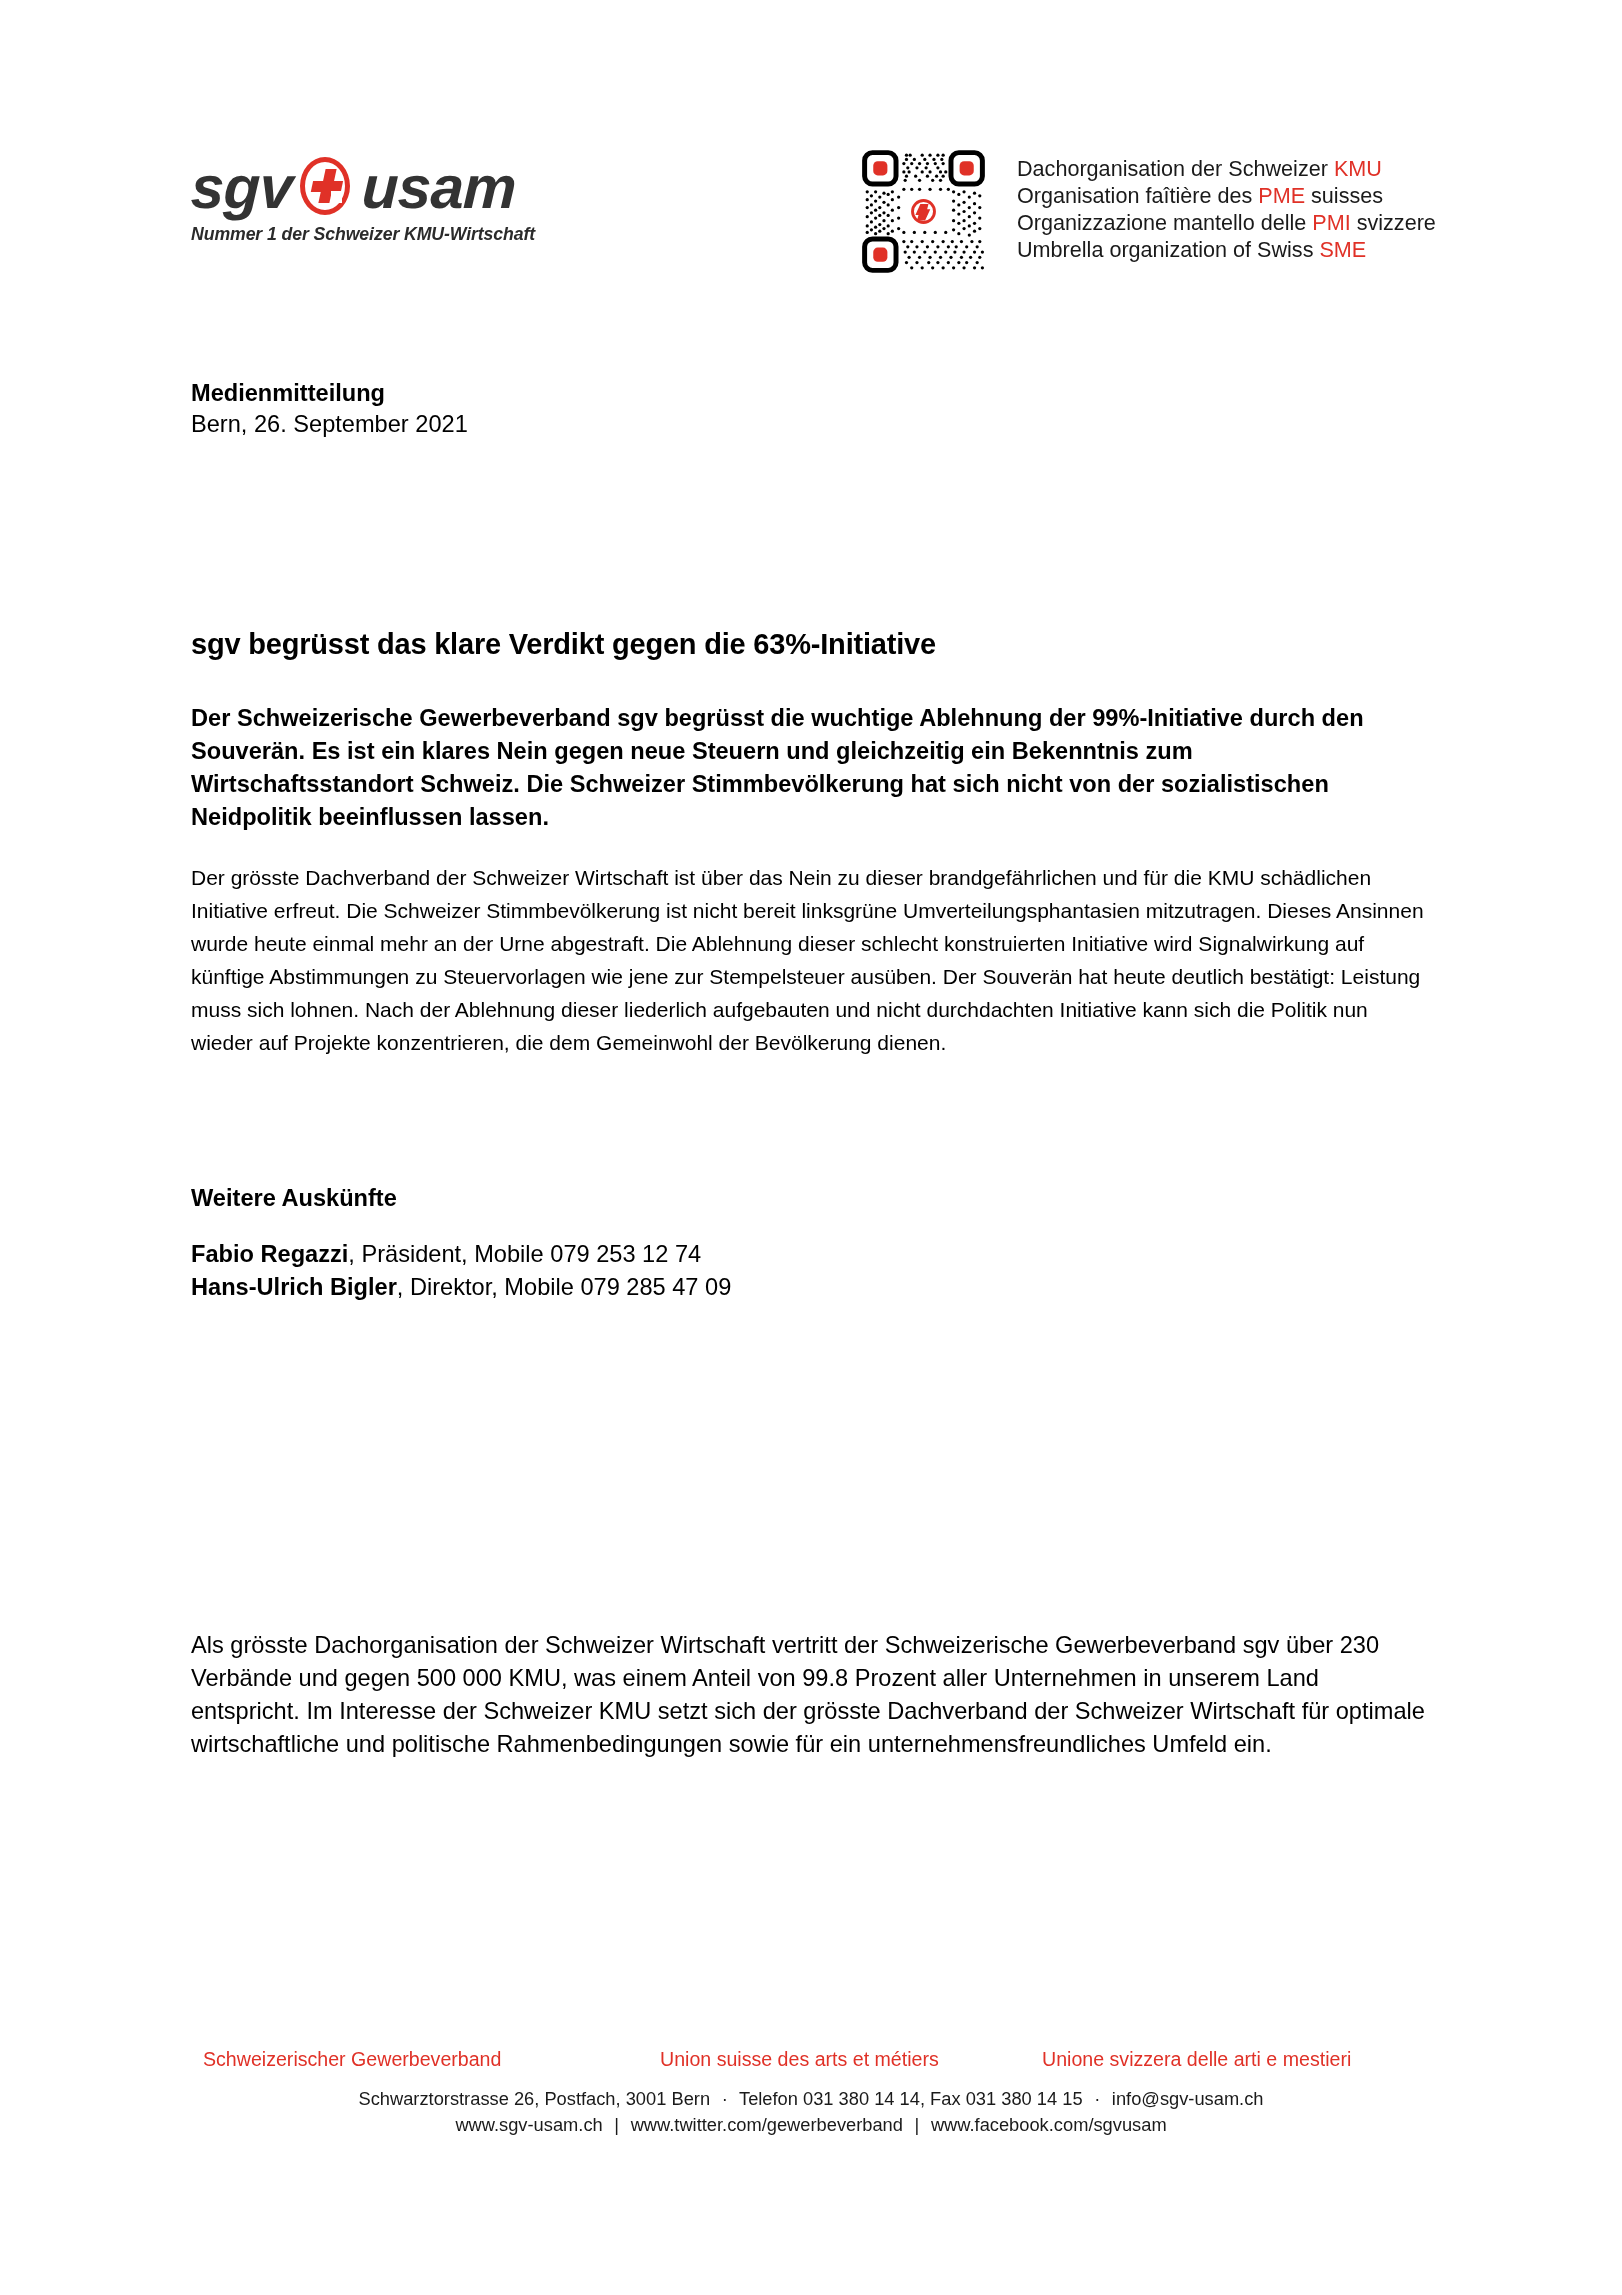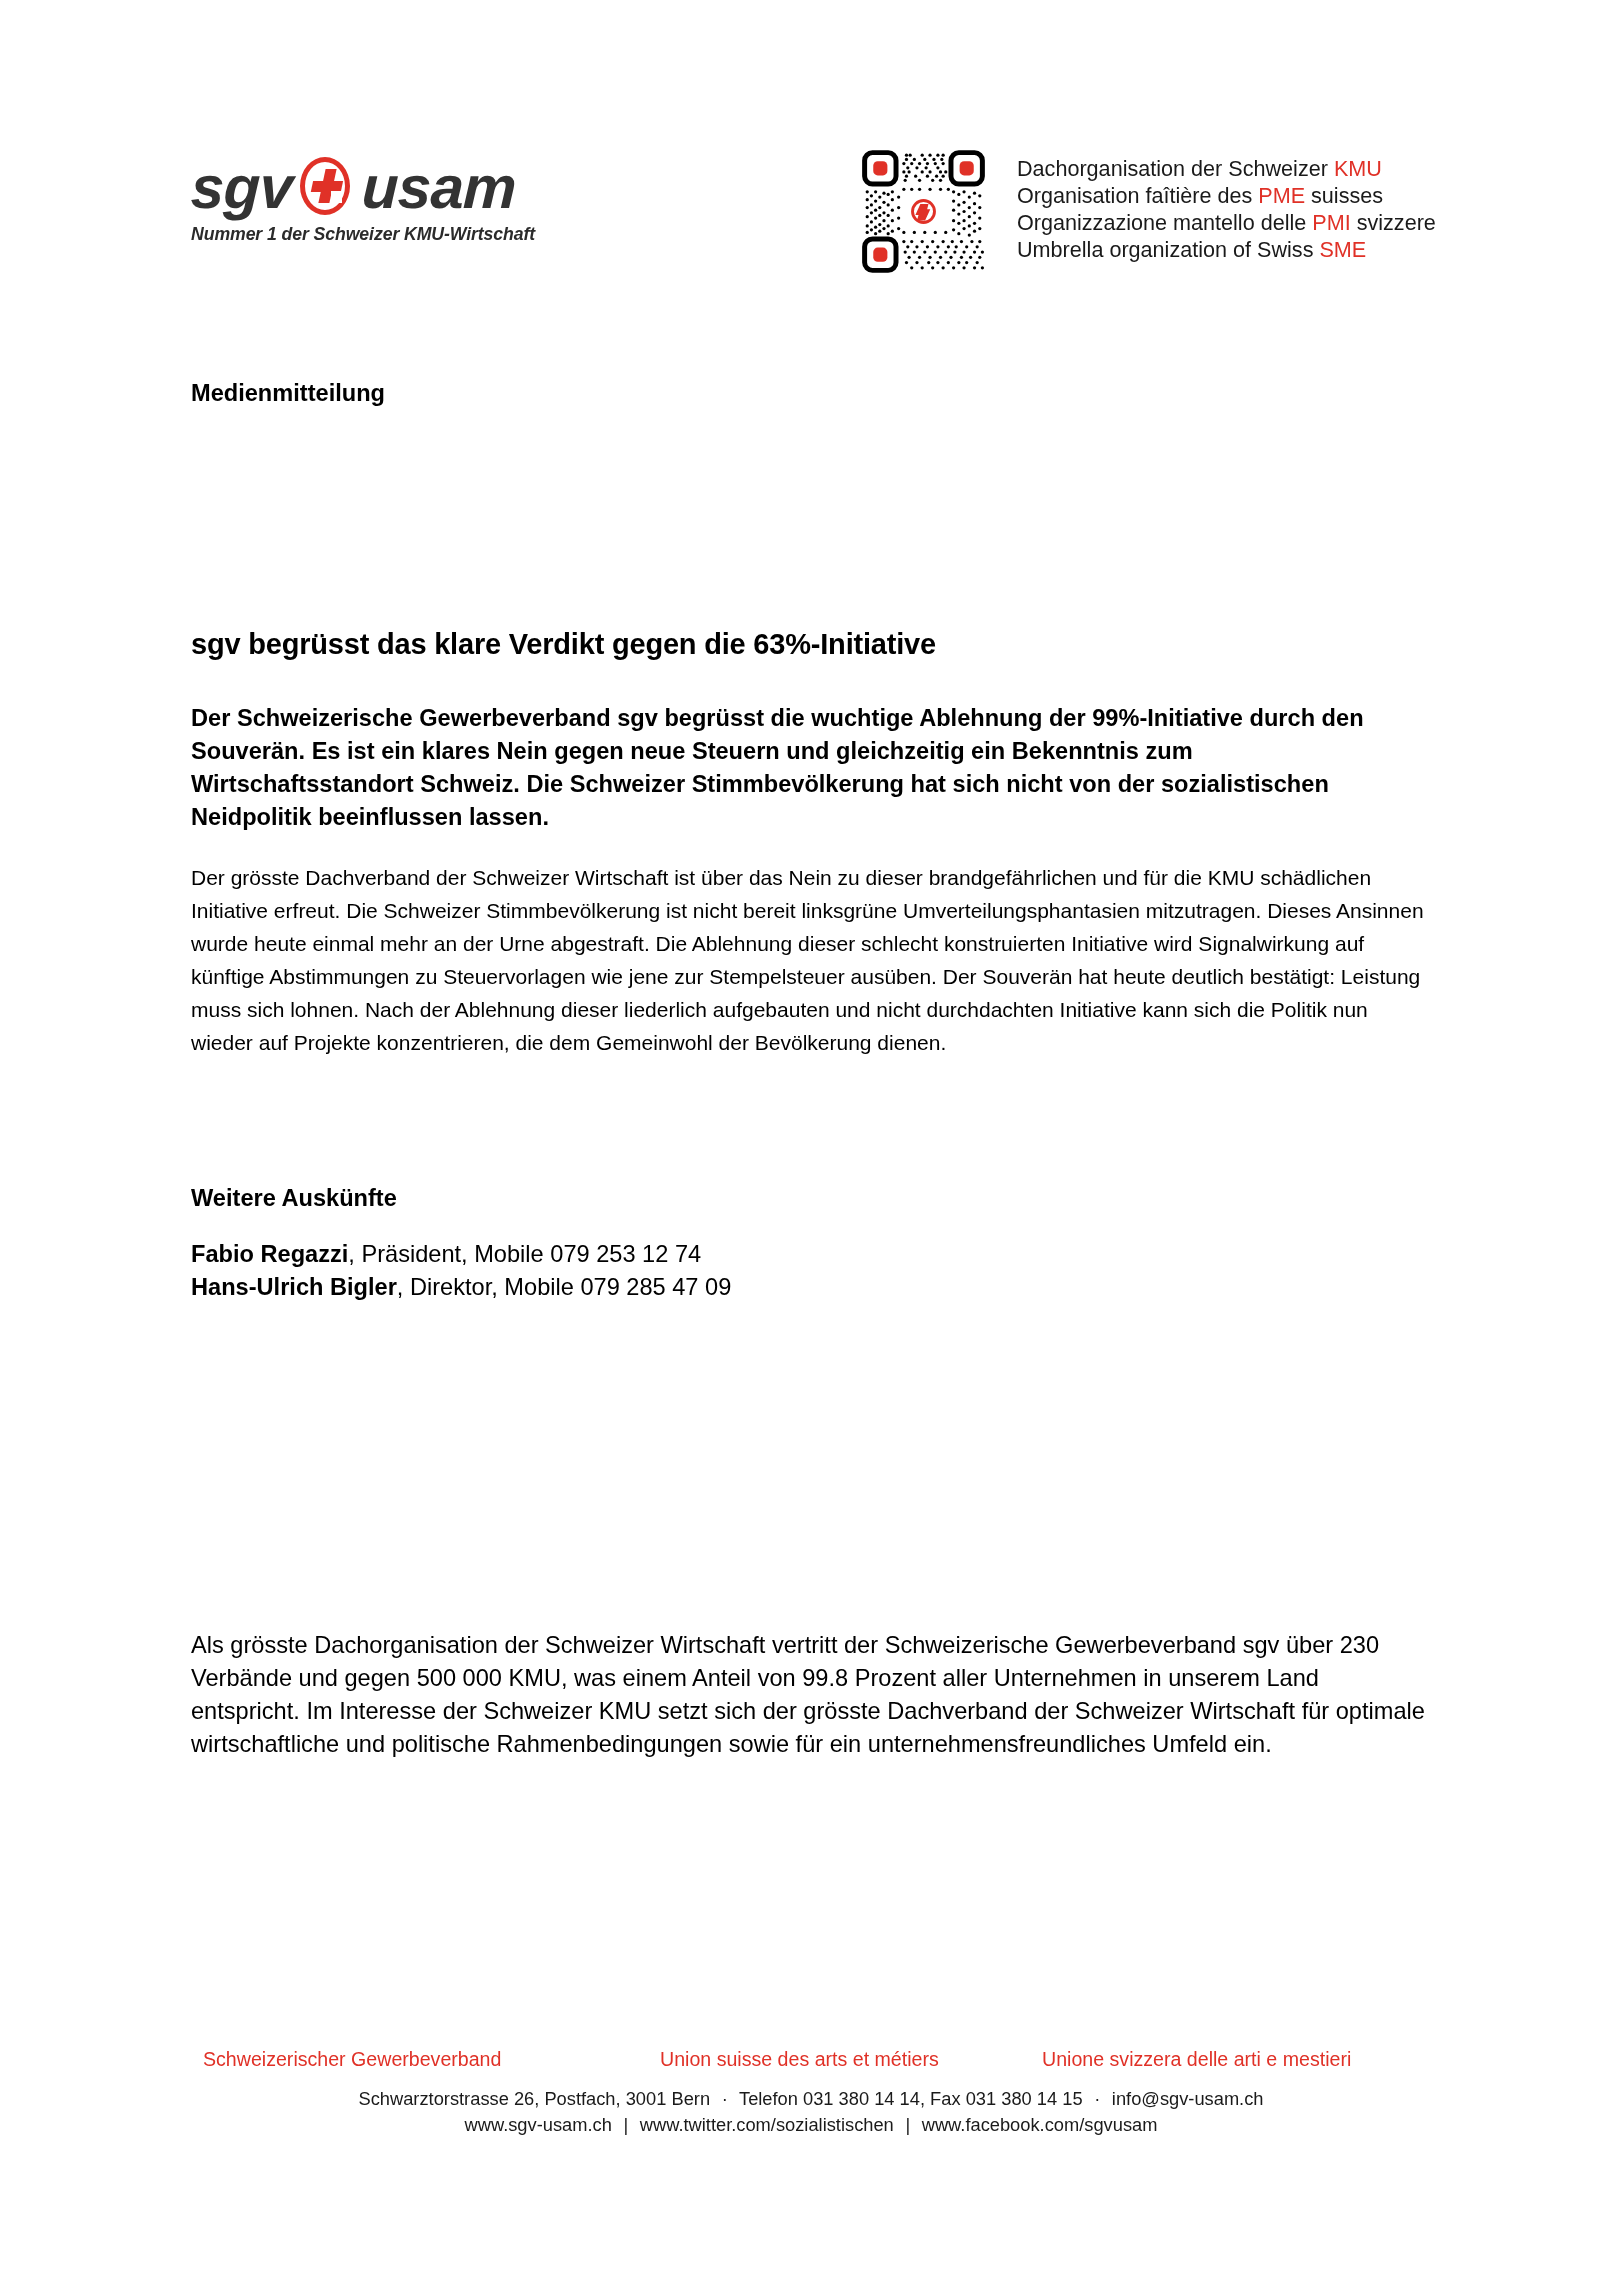--- a/index.html
+++ b/index.html
@@ -480,20 +480,21 @@
         <div class="lang-line"><span>Organizzazione mantello delle </span><span class="lang-acr">PMI</span><span> svizzere</span></div>
         <div class="lang-line"><span>Umbrella organization of Swiss </span><span class="lang-acr">SME</span><span></span></div>
       </div>
     </div>
   </div>
 
   <div class="content">
 
     <div class="meta">
       <div class="meta-title">Medienmitteilung</div>
+      <div class="meta-date">Bern, 26. September 2021</div>
     </div>
 
     <h1 class="headline">sgv begrüsst das klare Verdikt gegen die 63%-Initiative</h1>
 
     <p class="lead">Der Schweizerische Gewerbeverband sgv begrüsst die wuchtige Ablehnung der 99%-Initiative durch den Souverän. Es ist ein klares Nein gegen neue Steuern und gleichzeitig ein Bekenntnis zum Wirtschaftsstandort Schweiz. Die Schweizer Stimmbevölkerung hat sich nicht von der sozialistischen Neidpolitik beeinflussen lassen.</p>
 
     <p class="para-main">Der grösste Dachverband der Schweizer Wirtschaft ist über das Nein zu dieser brandgefährlichen und für die KMU schädlichen Initiative erfreut. Die Schweizer Stimmbevölkerung ist nicht bereit linksgrüne Umverteilungsphantasien mitzutragen. Dieses Ansinnen wurde heute einmal mehr an der Urne abgestraft. Die Ablehnung dieser schlecht konstruierten Initiative wird Signalwirkung auf künftige Abstimmungen zu Steuervorlagen wie jene zur Stempelsteuer ausüben. Der Souverän hat heute deutlich bestätigt: Leistung muss sich lohnen. Nach der Ablehnung dieser liederlich aufgebauten und nicht durchdachten Initiative kann sich die Politik nun wieder auf Projekte konzentrieren, die dem Gemeinwohl der Bevölkerung dienen.</p>
 
     <div class="contact-head">Weitere Auskünfte</div>
 
@@ -516,20 +517,20 @@
       <span>Schwarztorstrasse 26, Postfach, 3001 Bern</span>
       <span class="sep">·</span>
       <span>Telefon 031 380 14 14, Fax 031 380 14 15</span>
       <span class="sep">·</span>
       <span>info@sgv-usam.ch</span>
     </div>
 
     <div class="footer-links">
       <span>www.sgv-usam.ch</span>
       <span class="sep">|</span>
-      <span>www.twitter.com/sozialistischen</span>
+      <span>www.twitter.com/gewerbeverband</span>
       <span class="sep">|</span>
       <span>www.facebook.com/sgvusam</span>
     </div>
   </div>
 
 </div>
 
 
 </body></html>

